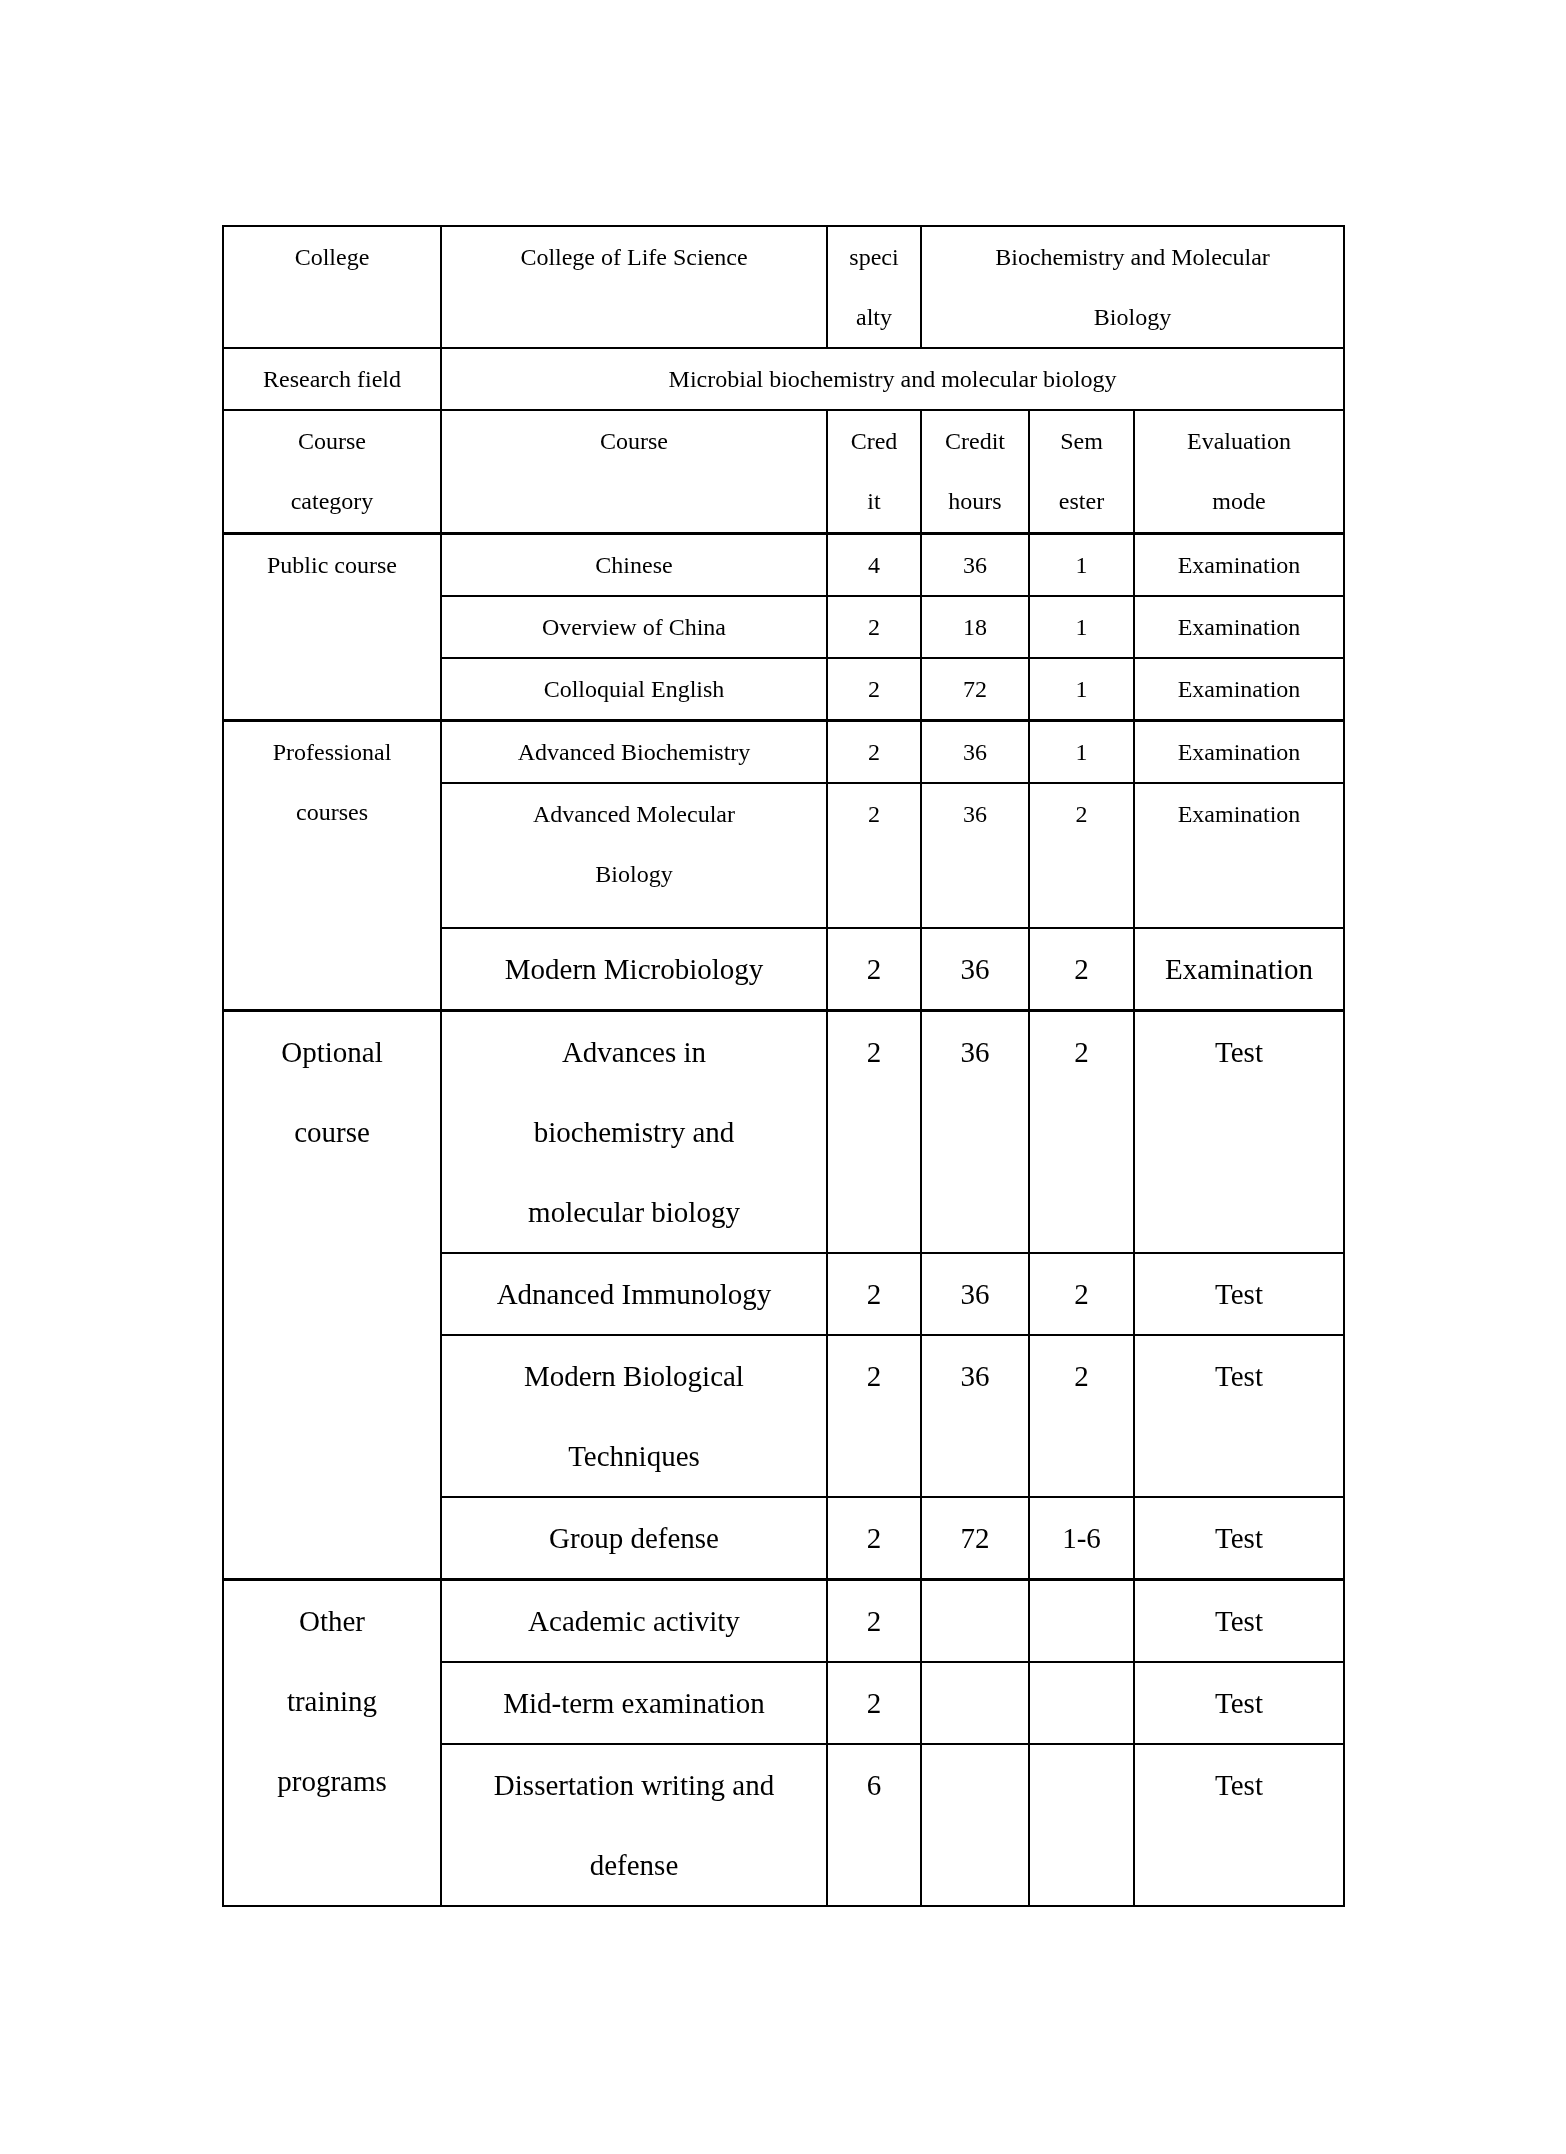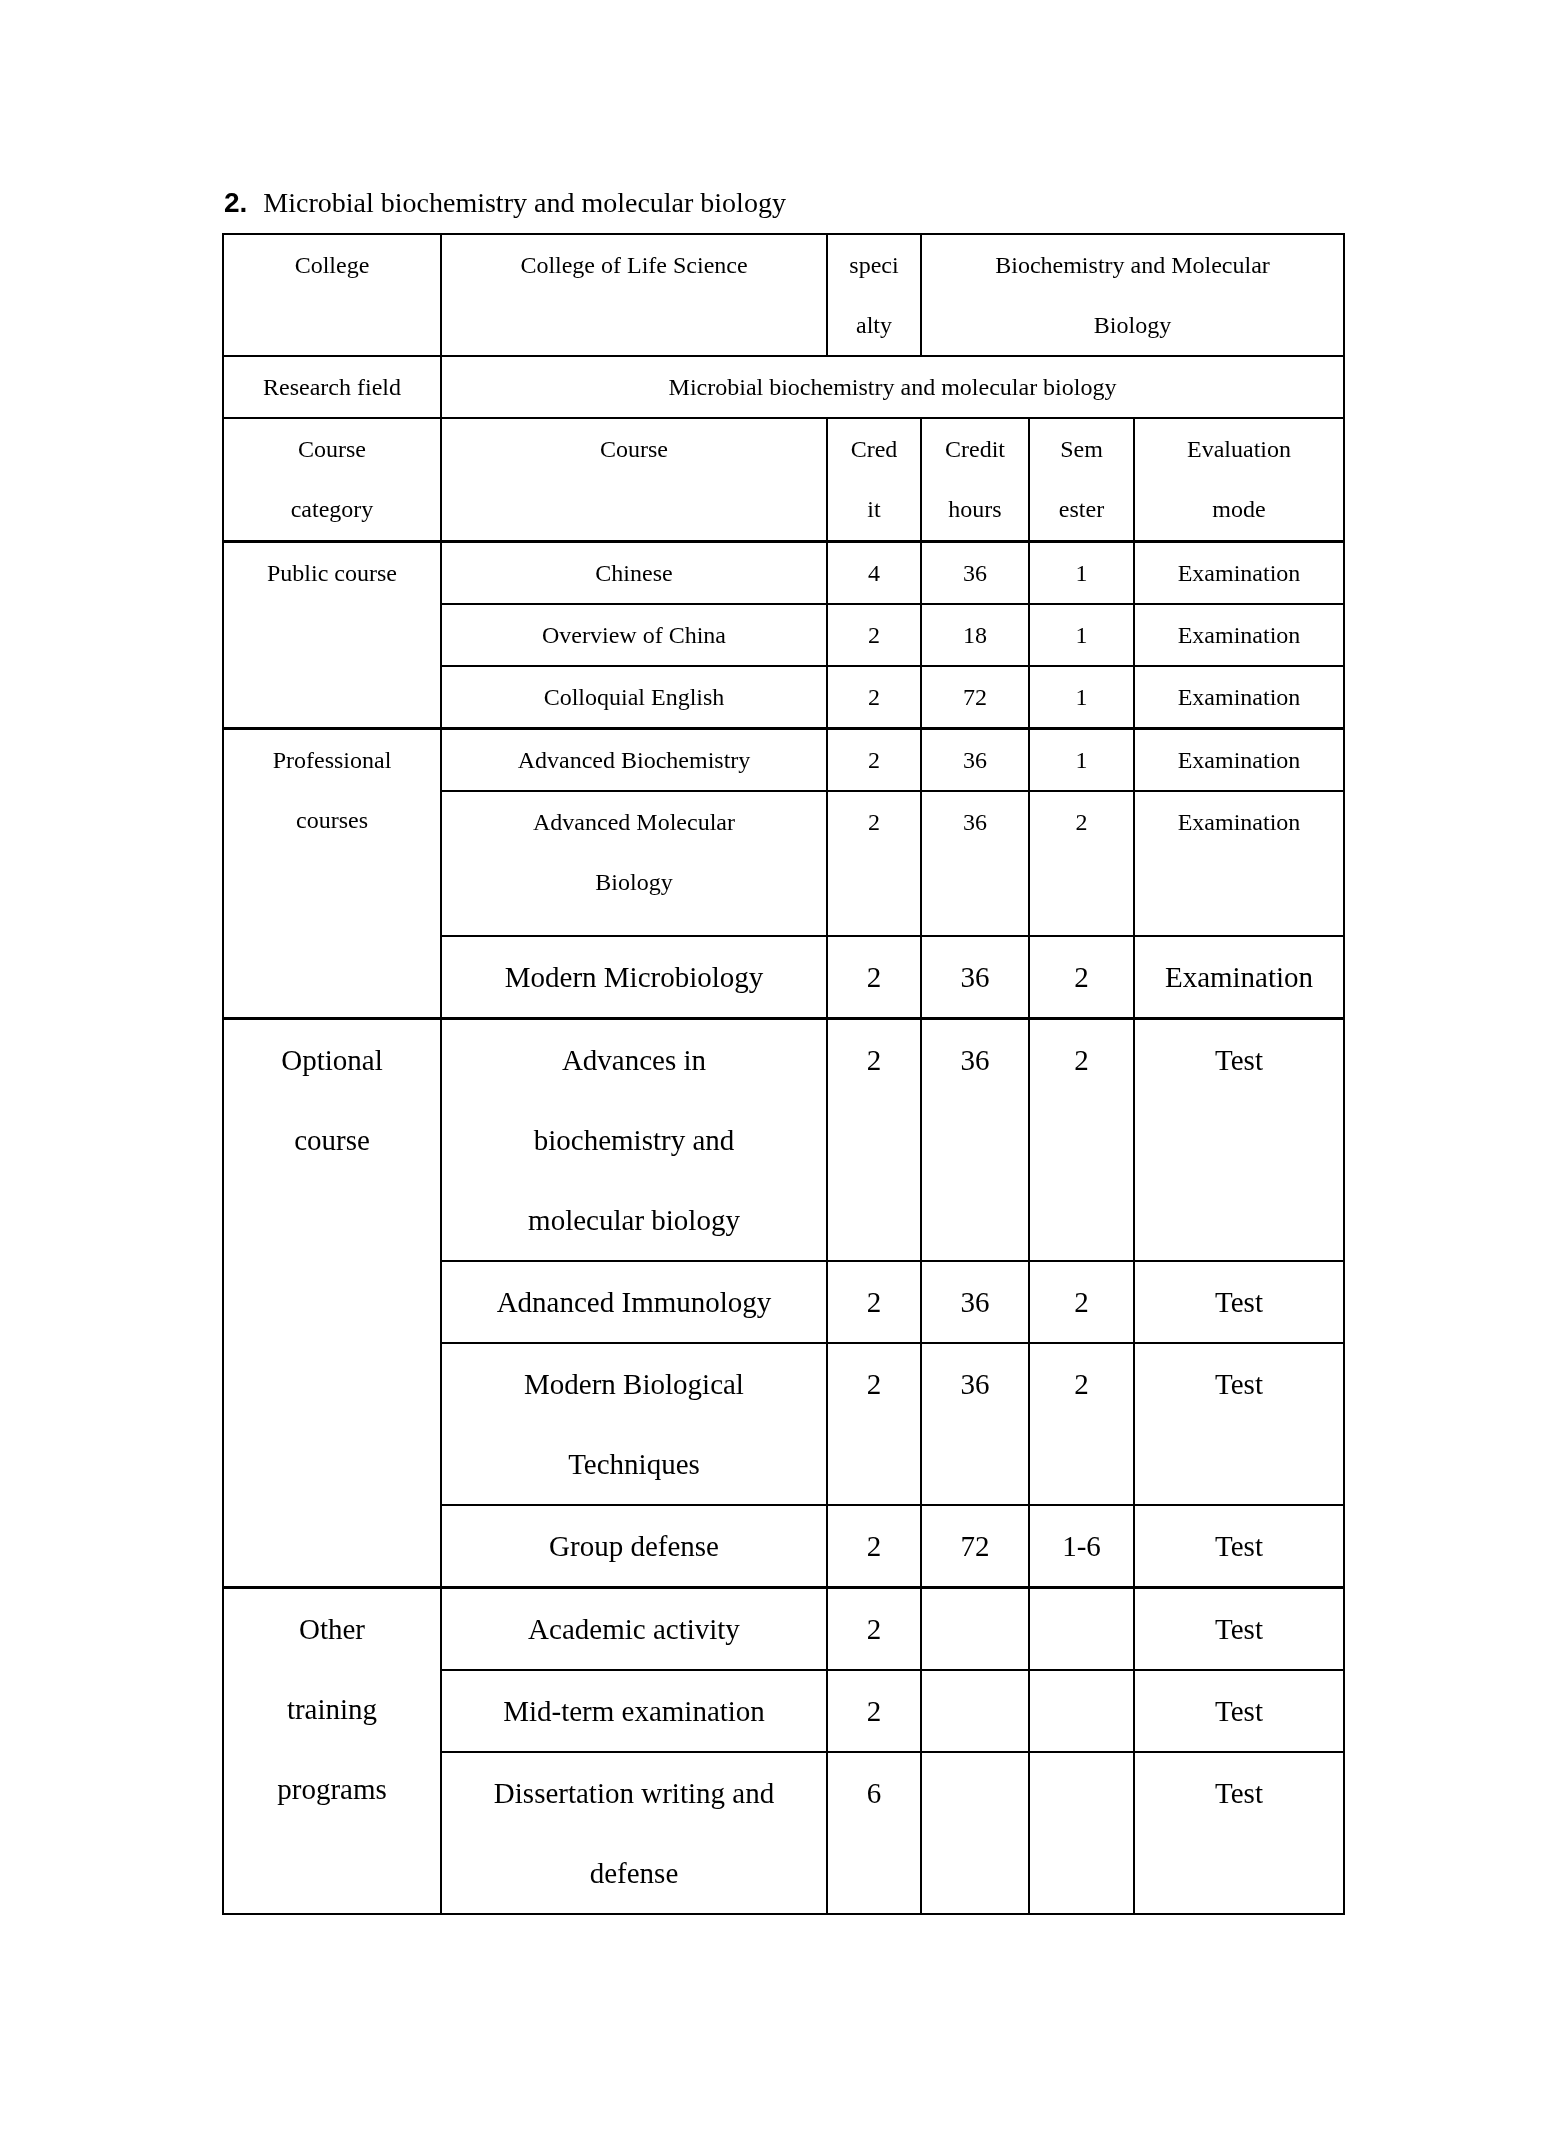--- a/index.html
+++ b/index.html
@@ -22,21 +22,21 @@
     line-height: 34px;
     white-space: nowrap;
   }
   .hnum {
     font-family: "Liberation Sans", sans-serif;
     font-weight: bold;
     margin-right: 16px;
   }
   table.course-table {
     position: absolute;
-    left: 222px; top: 233px;
+    left: 222px; top: 225px;
     width: 1121px;
     border-collapse: collapse;
     table-layout: fixed;
     border: 2px solid #000;
   }
   td {
     border: 2px solid #000;
     text-align: center;
     vertical-align: top;
     white-space: pre-line;
@@ -58,23 +58,20 @@
   tr.r13 { height: 81px;  }
   tr.r14 { height: 81px;  }
   tr.r15 { height: 82px;  }
   tr.r16 { height: 162px; }
 </style>
 </head>
 <body>
 
 <div class="page">
 
-  <div class="heading">
-    <span class="hnum">2.</span><span>Microbial biochemistry and molecular biology</span>
-  </div>
 
   <table class="course-table">
     <colgroup>
       <col style="width:218px">
       <col style="width:386px">
       <col style="width:94px">
       <col style="width:108px">
       <col style="width:105px">
       <col style="width:210px">
     </colgroup>

